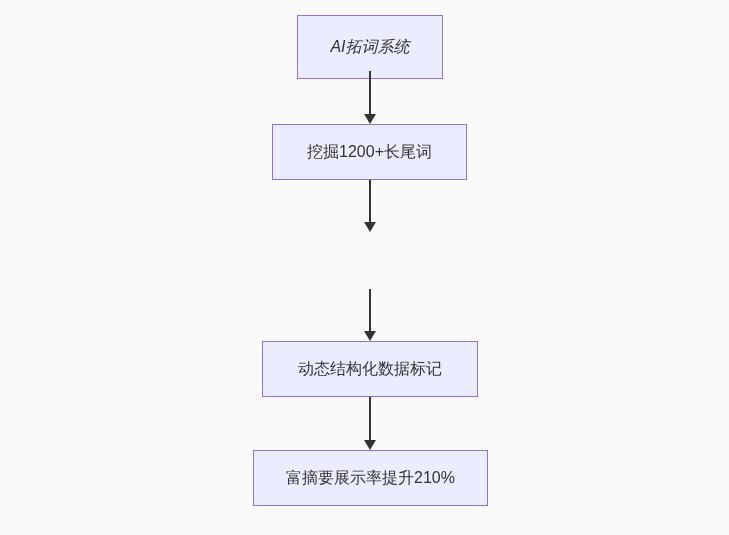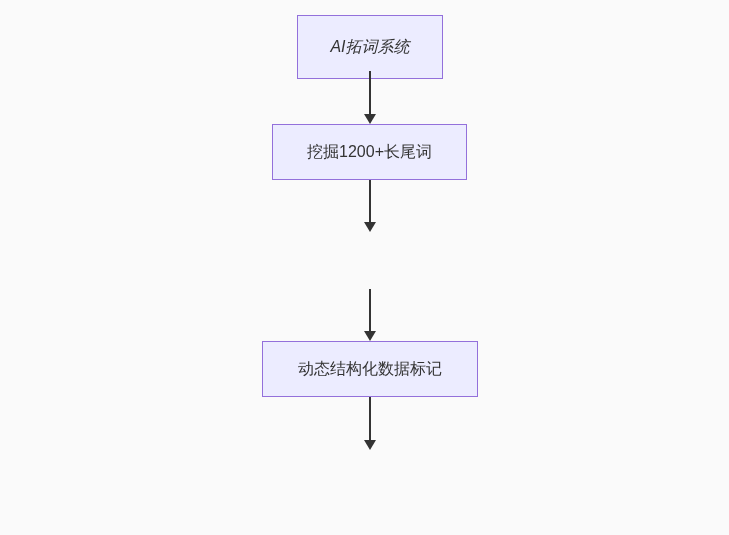--- a/index.html
+++ b/index.html
@@ -88,14 +88,17 @@
 
   <div class="flow-node node-4">
     <span>动态结构化数据标记</span>
   </div>
 
   <div class="arrow arrow-4">
     <div class="shaft"></div>
     <div class="head"></div>
   </div>
 
+  <div class="flow-node node-5">
+    <span>富摘要展示率提升210%</span>
+  </div>
 
 </div>
 
 </body></html>

